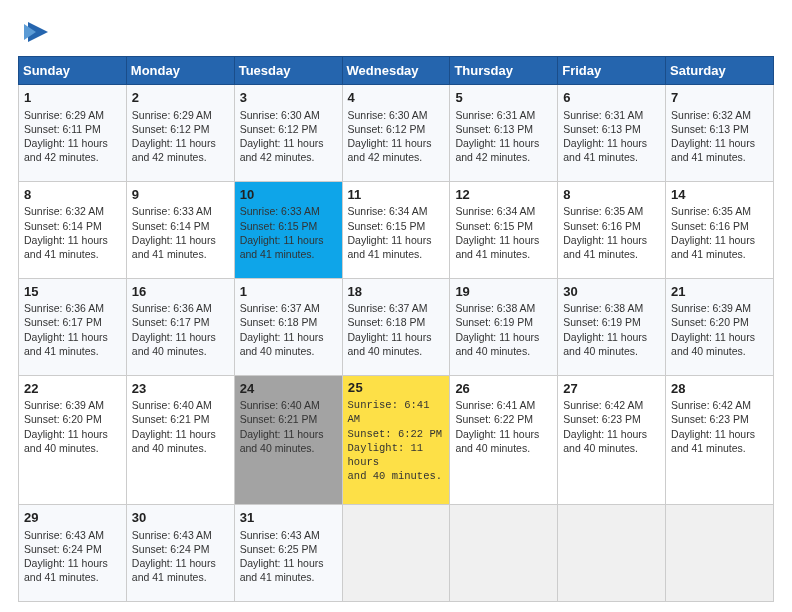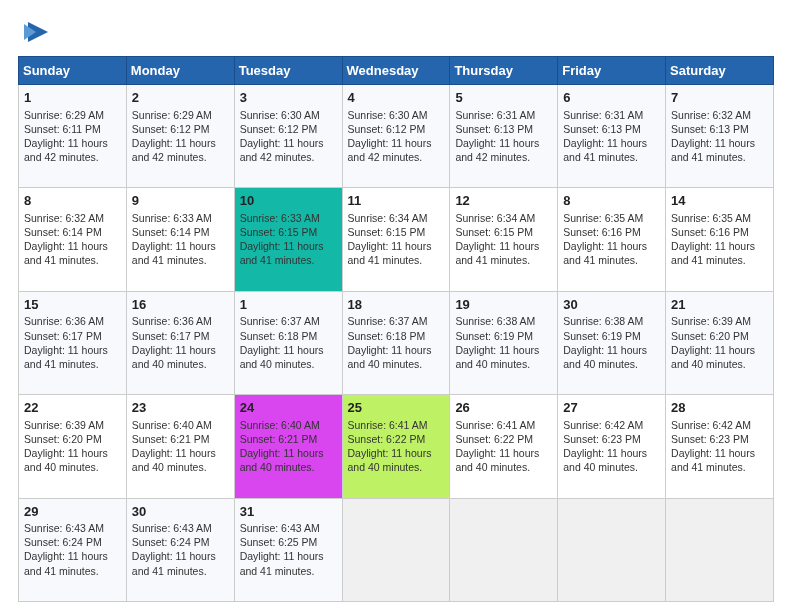--- a/index.html
+++ b/index.html
@@ -195,21 +195,21 @@
             <span style="display: block;">Daylight: 11 hours</span>
             <span style="display: block;">and 41 minutes.</span>
           </td>
           <td style="background: rgb(255, 255, 255);">
             <span class="day-num">9</span>
             <span style="display: block;">Sunrise: 6:33 AM</span>
             <span style="display: block;">Sunset: 6:14 PM</span>
             <span style="display: block;">Daylight: 11 hours</span>
             <span style="display: block;">and 41 minutes.</span>
           </td>
-          <td style="background: #14b8a6;">
+          <td style="background: #0ea5e9;">
             <span class="day-num">10</span>
             <span style="display: block;">Sunrise: 6:33 AM</span>
             <span style="display: block;">Sunset: 6:15 PM</span>
             <span style="display: block;">Daylight: 11 hours</span>
             <span style="display: block;">and 41 minutes.</span>
           </td>
           <td style="background: rgb(255, 255, 255);">
             <span class="day-num">11</span>
             <span style="display: block;">Sunrise: 6:34 AM</span>
             <span style="display: block;">Sunset: 6:15 PM</span>
@@ -297,28 +297,28 @@
             <span style="display: block;">Daylight: 11 hours</span>
             <span style="display: block;">and 40 minutes.</span>
           </td>
           <td style="background: rgb(255, 255, 255);">
             <span class="day-num">23</span>
             <span style="display: block;">Sunrise: 6:40 AM</span>
             <span style="display: block;">Sunset: 6:21 PM</span>
             <span style="display: block;">Daylight: 11 hours</span>
             <span style="display: block;">and 40 minutes.</span>
           </td>
-          <td style="background: #d946ef;">
+          <td style="background: #a3a3a3;">
             <span class="day-num">24</span>
             <span style="display: block;">Sunrise: 6:40 AM</span>
             <span style="display: block;">Sunset: 6:21 PM</span>
             <span style="display: block;">Daylight: 11 hours</span>
             <span style="display: block;">and 40 minutes.</span>
           </td>
-          <td style="background: #bef264;">
+          <td style="background: #fde047; font-family: Liberation Mono, monospace;">
             <span class="day-num">25</span>
             <span style="display: block;">Sunrise: 6:41 AM</span>
             <span style="display: block;">Sunset: 6:22 PM</span>
             <span style="display: block;">Daylight: 11 hours</span>
             <span style="display: block;">and 40 minutes.</span>
           </td>
           <td style="background: rgb(255, 255, 255);">
             <span class="day-num">26</span>
             <span style="display: block;">Sunrise: 6:41 AM</span>
             <span style="display: block;">Sunset: 6:22 PM</span>

